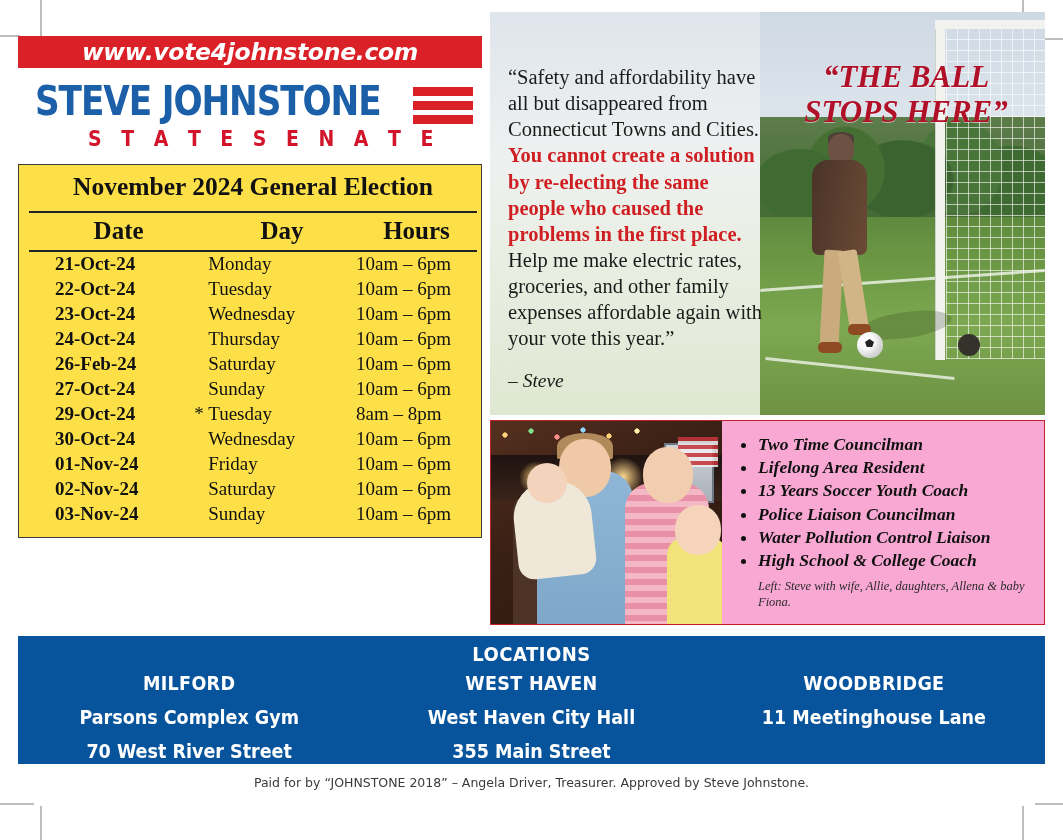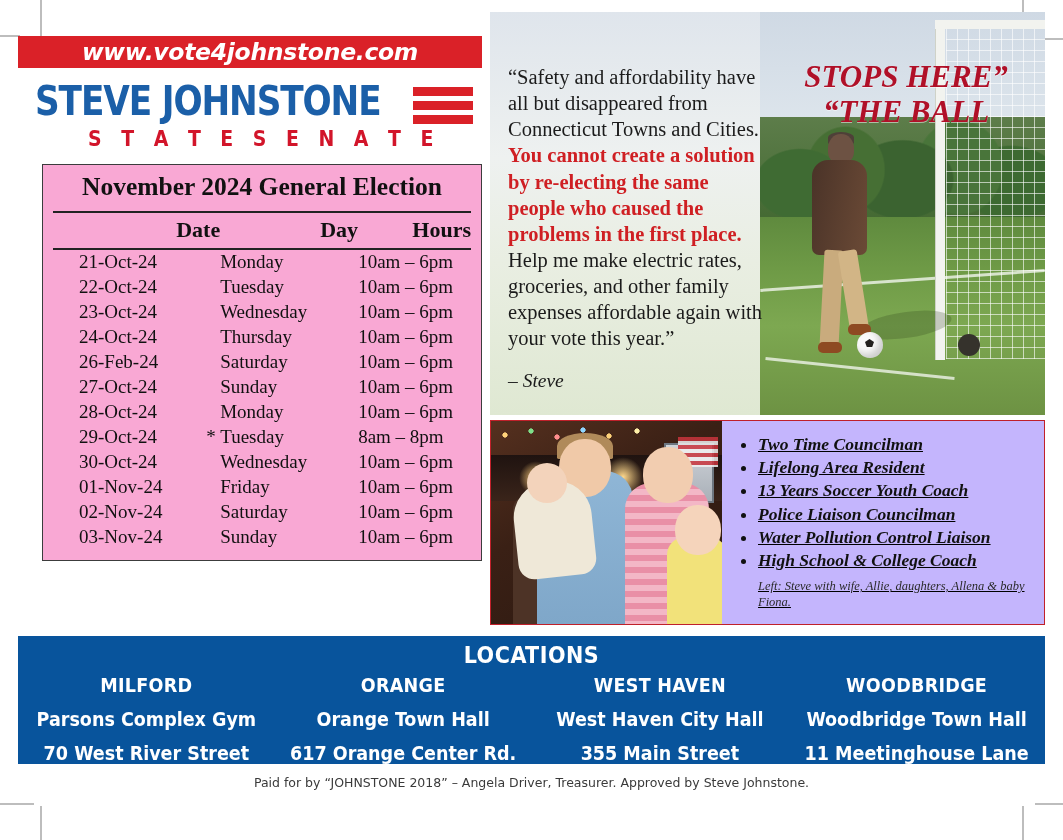--- a/index.html
+++ b/index.html
@@ -34,38 +34,38 @@
              line-height:.96;transform:scaleX(.93);transform-origin:left center;
              white-space:nowrap;}
   .flagbars{margin-left:6px;margin-top:5px;display:flex;flex-direction:column;
             gap:5px;}
   .flagbars i{display:block;width:60px;height:9px;background:#da2128;}
   .logo-sub{text-align:center;margin-top:3px;margin-left:28px;
             font-family:"DejaVu Sans Condensed","Liberation Sans",sans-serif;
             font-weight:bold;font-size:21px;color:#d2152a;letter-spacing:6.5px;}
 
   
-  .card{margin-top:13px;border:1.5px solid #3c3c3c;background:#f9a8d4;
-        padding:8px 10px 10px 10px;margin-left:24px;}
+  .card{margin-top:13px;border:1.5px solid #3c3c3c;background:#fde047;
+        padding:8px 4px 10px 10px;}
   .card-title{text-align:center;font-weight:bold;font-size:25.5px;color:#111;
               line-height:1.12;}
   .card-sub{text-align:center;font-weight:bold;font-size:19.5px;color:#111;
             margin-top:1px;}
 
   table.vote{width:100%;border-collapse:collapse;margin-top:9px;}
-  table.vote th{font-weight:bold;font-size:22px;color:#111;text-align:right;
+  table.vote th{font-weight:bold;font-size:25px;color:#111;text-align:center;
                 padding:4px 0 5px 0;
                 border-top:2.6px solid #222;border-bottom:2.2px solid #222;}
   table.vote td{font-size:19px;color:#111;padding:1.5px 0;}
   .col-date{width:40%;padding-left:26px;}
   .col-day{width:33%;}
   .col-hours{width:27%;}
   td.col-day{position:relative;}
   .ast{position:absolute;left:-14px;}
-  table.vote tbody td.col-date{padding-left:26px;}
+  table.vote tbody td.col-date{padding-left:26px;font-weight:bold;}
 
   
   .right-col{position:absolute;left:490px;top:12px;width:555px;}
 
   .hero{position:relative;height:403px;overflow:hidden;background:#fff;}
 
   
   .photo-field{position:absolute;right:0;top:0;width:285px;height:403px;
                overflow:hidden;}
   .pf-sky{position:absolute;inset:0;
@@ -125,21 +125,21 @@
   .quote .hl{color:#cf1f23;font-weight:bold;}
   .sig{position:absolute;left:18px;top:358px;font-style:italic;font-size:19.5px;
        color:#1b1b1b;}
 
   .ball-head{position:absolute;left:286px;top:48px;width:260px;text-align:center;
              font-style:italic;font-weight:bold;font-size:31px;color:#b01028;
              line-height:1.12;text-shadow:0 1px 0 rgba(255,255,255,.5);}
 
   
   .bio{position:relative;margin-top:5px;height:203px;border:1.5px solid #c0202a;
-       display:flex;background:#c4b5fd;text-decoration:underline;}
+       display:flex;background:#f9a8d4;}
   .photo-family{position:relative;width:231px;height:100%;overflow:hidden;
                 background:#3a2018;}
   .ff-bg{position:absolute;inset:0;
          background:linear-gradient(150deg,#55301f 0%,#3a2015 40%,#2b1810 100%);}
   .ff-bar{position:absolute;left:0;top:34px;width:100%;height:46px;
           background:linear-gradient(#1f1310,#3a241a);}
   .ff-lights{position:absolute;left:0;top:4px;width:100%;height:22px;
              background-image:
                radial-gradient(circle 4px at 14px 10px,#ffd27a 0 60%,transparent 70%),
                radial-gradient(circle 4px at 40px 6px,#7fe08a 0 60%,transparent 70%),
@@ -186,21 +186,21 @@
   ul.creds{margin:0;padding:0 0 0 22px;list-style:disc;}
   ul.creds li{font-style:italic;font-weight:bold;font-size:17.5px;color:#111;
               line-height:1.27;margin-bottom:1px;}
   .bio-caption{margin-top:8px;padding-left:22px;font-style:italic;font-size:12.5px;
                color:#2a2a2a;line-height:1.25;}
 
   
   .locations{position:absolute;left:18px;top:636px;width:1027px;height:128px;
              background:#08549c;color:#fff;}
   .loc-title{text-align:center;font-family:"DejaVu Sans Condensed","Liberation Sans",sans-serif;
-             font-weight:bold;font-size:23px;letter-spacing:.5px;padding-top:6px;}
+             font-weight:bold;font-size:20px;letter-spacing:.5px;padding-top:6px;}
   .loc-grid{display:flex;margin-top:6px;}
   .loc-col{flex:1;text-align:center;
            font-family:"DejaVu Sans Condensed","Liberation Sans",sans-serif;}
   .loc-city{font-weight:bold;font-size:19.5px;letter-spacing:.3px;}
   .loc-place{font-weight:bold;font-size:19.5px;margin-top:11px;}
   .loc-addr{font-weight:bold;font-size:19.5px;margin-top:11px;}
 
   .disclaimer{position:absolute;left:0;top:775px;width:100%;text-align:center;
               font-family:"DejaVu Sans",sans-serif;font-size:12.5px;color:#3a3a3a;}
 </style>
@@ -267,25 +267,20 @@
               <td class="col-hours">10am – 6pm</td>
             </tr>
             <tr>
               <td class="col-date">26-Feb-24</td>
               <td class="col-day"><span class="ast"></span><span>Saturday</span></td>
               <td class="col-hours">10am – 6pm</td>
             </tr>
             <tr>
               <td class="col-date">27-Oct-24</td>
               <td class="col-day"><span class="ast"></span><span>Sunday</span></td>
-              <td class="col-hours">10am – 6pm</td>
-            </tr>
-            <tr>
-              <td class="col-date">28-Oct-24</td>
-              <td class="col-day"><span class="ast"></span><span>Monday</span></td>
               <td class="col-hours">10am – 6pm</td>
             </tr>
             <tr>
               <td class="col-date">29-Oct-24</td>
               <td class="col-day"><span class="ast">*</span><span>Tuesday</span></td>
               <td class="col-hours">8am – 8pm</td>
             </tr>
             <tr>
               <td class="col-date">30-Oct-24</td>
               <td class="col-day"><span class="ast"></span><span>Wednesday</span></td>
@@ -331,22 +326,22 @@
         <div class="pf-head"></div>
         <div class="pf-body"></div>
         <div class="pf-legL"></div>
         <div class="pf-legR"></div>
         <div class="pf-shoeL"></div>
         <div class="pf-shoeR"></div>
         <div class="pf-ball"></div>
       </div>
 
       <div class="ball-head">
+        <div>“THE BALL</div>
         <div>STOPS HERE”</div>
-        <div>“THE BALL</div>
       </div>
 
       <div class="quote">
         <span>“Safety and affordability have all but disappeared from Connecticut Towns and Cities. </span><span class="hl">You cannot create a solution by re-electing the same people who caused the problems in the first place.</span><span> Help me make electric rates, groceries, and other family expenses affordable again with your vote this year.”</span>
       </div>
       <div class="sig">– Steve</div>
     </div>
 
     <div class="bio">
       <div class="photo-family">
@@ -386,31 +381,25 @@
 
   <div class="locations">
     <div class="loc-title">LOCATIONS</div>
     <div class="loc-grid" id="loc-grid">
         <div class="loc-col">
           <div class="loc-city">MILFORD</div>
           <div class="loc-place">Parsons Complex Gym</div>
           <div class="loc-addr">70 West River Street</div>
         </div>
         <div class="loc-col">
-          <div class="loc-city">ORANGE</div>
-          <div class="loc-place">Orange Town Hall</div>
-          <div class="loc-addr">617 Orange Center Rd.</div>
-        </div>
-        <div class="loc-col">
           <div class="loc-city">WEST HAVEN</div>
           <div class="loc-place">West Haven City Hall</div>
           <div class="loc-addr">355 Main Street</div>
         </div>
         <div class="loc-col">
           <div class="loc-city">WOODBRIDGE</div>
-          <div class="loc-place">Woodbridge Town Hall</div>
           <div class="loc-addr">11 Meetinghouse Lane</div>
         </div>
       </div>
   </div>
 
   <div class="disclaimer">Paid for by “JOHNSTONE 2018” – Angela Driver, Treasurer. Approved by Steve Johnstone.</div>
 </div>
 
 </body></html>

